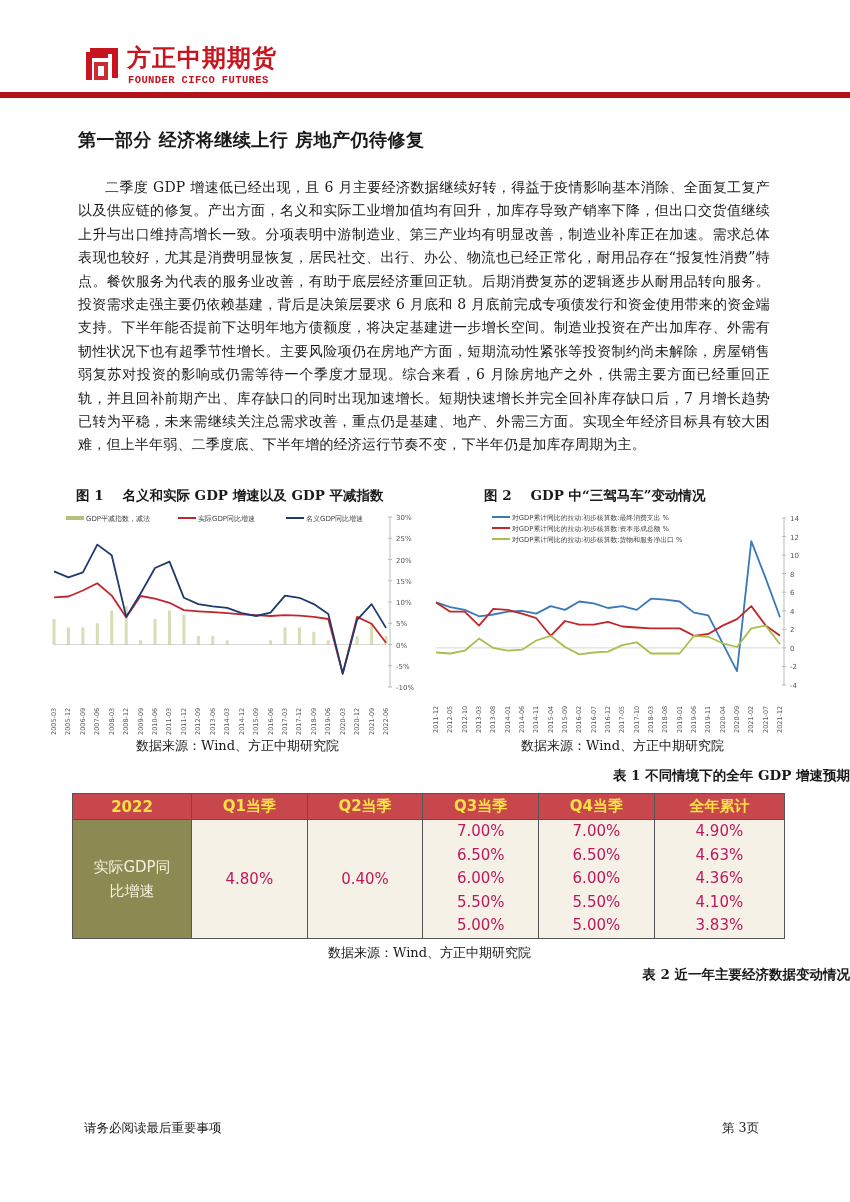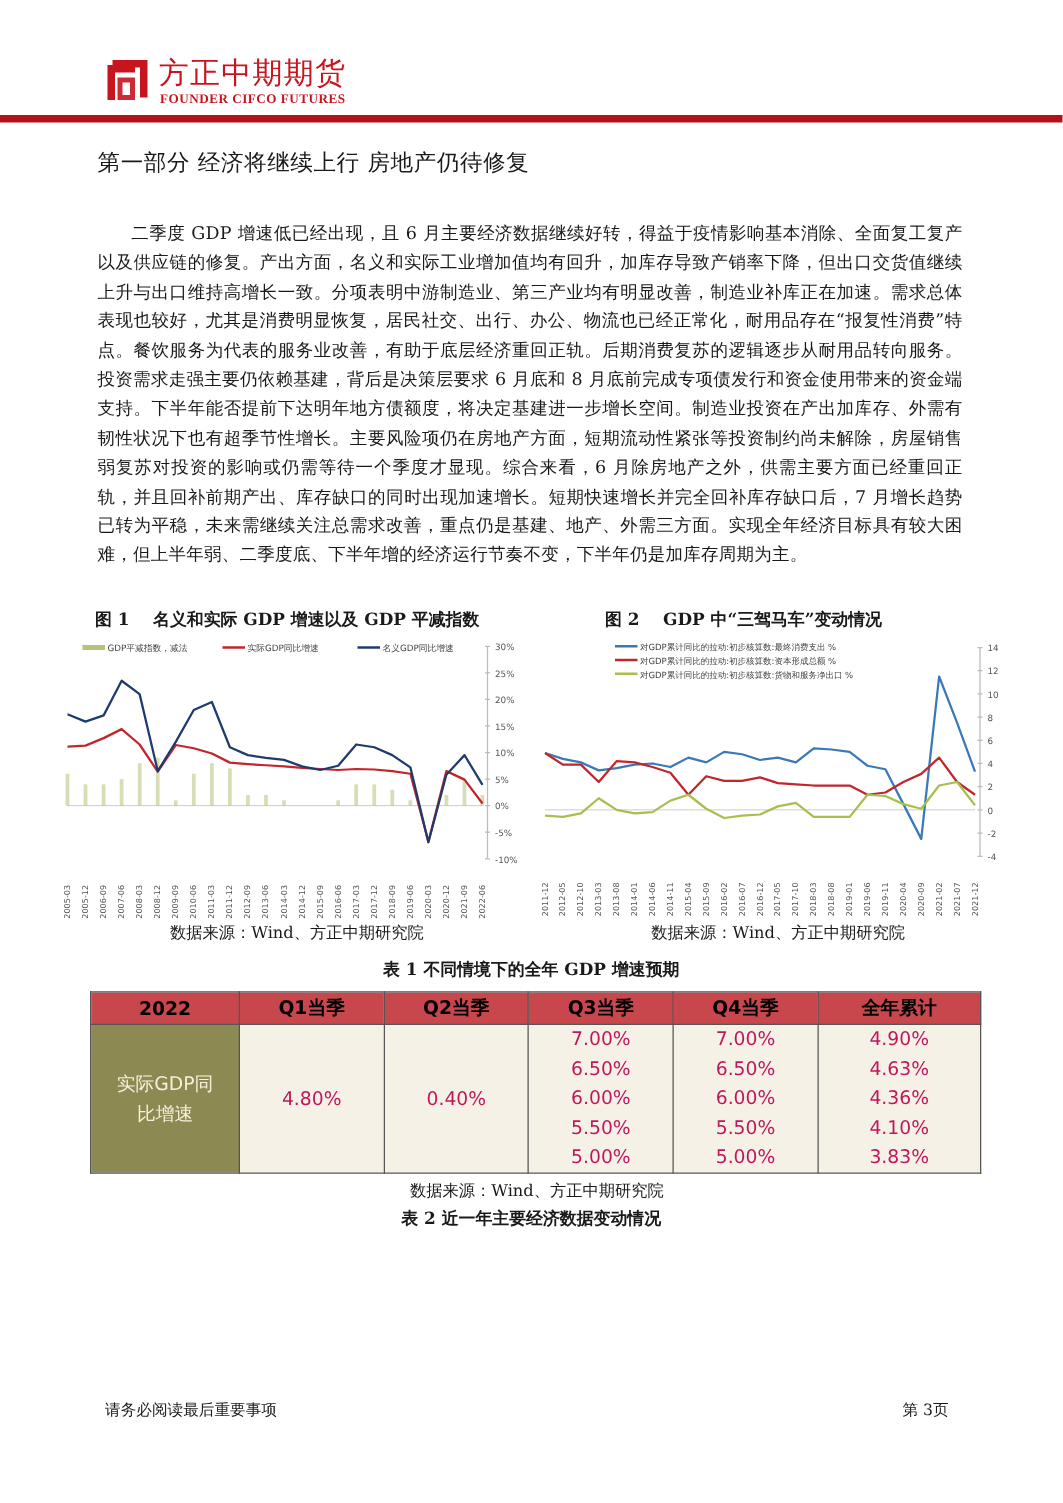--- a/index.html
+++ b/index.html
@@ -1,34 +1,34 @@
 <!DOCTYPE html>
 <html><head>
 <meta charset="utf-8">
 <style>
   html, body { margin:0; padding:0; background:#ffffff; }
   body { width:850px; height:1202px; position:relative; overflow:hidden;
          font-family:"DejaVu Serif","Liberation Serif",serif; color:#1a1a1a; }
   .header { position:absolute; left:0; top:0; width:850px; height:110px; }
   .logo-mark { position:absolute; left:82px; top:44px; width:40px; height:40px; }
   .logo-cn { position:absolute; left:127px; top:42px; font-family:"DejaVu Sans","Liberation Sans",sans-serif;
-             font-weight:normal; font-size:24px; color:#c8141e; letter-spacing:1px; }
-  .logo-en { position:absolute; left:128px; top:74px; font-family:Liberation Serif, serif;
+             font-weight:bold; font-size:24px; color:#c8141e; letter-spacing:1px; }
+  .logo-en { position:absolute; left:128px; top:74px; font-family:Liberation Mono, monospace;
              font-weight:bold; font-size:10.5px; color:#c8141e; letter-spacing:0.4px; }
   .header-rule { position:absolute; left:0; top:92px; width:850px; height:6px; background:#b4121a; }
-  .section-title { position:absolute; left:78px; top:118px; font-size:18px; font-weight:normal; letter-spacing:0.5px; }
+  .section-title { position:absolute; left:78px; top:128px; font-size:18px; font-weight:bold; letter-spacing:0.5px; }
   .body-text { position:absolute; left:78px; top:176px; width:692px; font-size:14px; line-height:23.4px;
                text-align:justify; text-indent:27px; letter-spacing:0.2px; }
   .fig-title { position:absolute; top:487px; font-size:13.5px; font-weight:bold; }
   .chart { position:absolute; }
   .source { position:absolute; font-size:13px;margin-left:16px; }
-  .table-title { position:absolute; left:0; width:850px; text-align:center; font-size:13.5px; font-weight:bold; }
+  .table-title { position:absolute; left:0; width:850px; text-align:right; font-size:13.5px; font-weight:bold; }
   table.gdp { position:absolute; left:72px; top:793px; width:713px; border-collapse:collapse;
               font-family:"DejaVu Sans","Liberation Sans",sans-serif; }
-  table.gdp th { background:#c8474c; color:#000000; font-size:15px; font-weight:bold; height:25px;
+  table.gdp th { background:#c8474c; color:#fde047; font-size:15px; font-weight:bold; height:25px;
                  border:1px solid #555; padding:0; }
   table.gdp td { background:#f6f1e6; font-size:15px; text-align:center; border:1px solid #555; padding:0; color:#be185d; }
   table.gdp td.rowhead { background:#8c8a52; color:#f4f0dc; font-size:15px; line-height:24px; width:118px; }
   table.gdp td .stack div { height:23.5px; line-height:23.5px; }
   .footer-left { position:absolute; left:84px; top:1120px; font-size:12.5px; }
   .footer-right { position:absolute; left:722px; top:1120px; font-size:12.5px; }
 </style>
 </head>
 <body>
 

